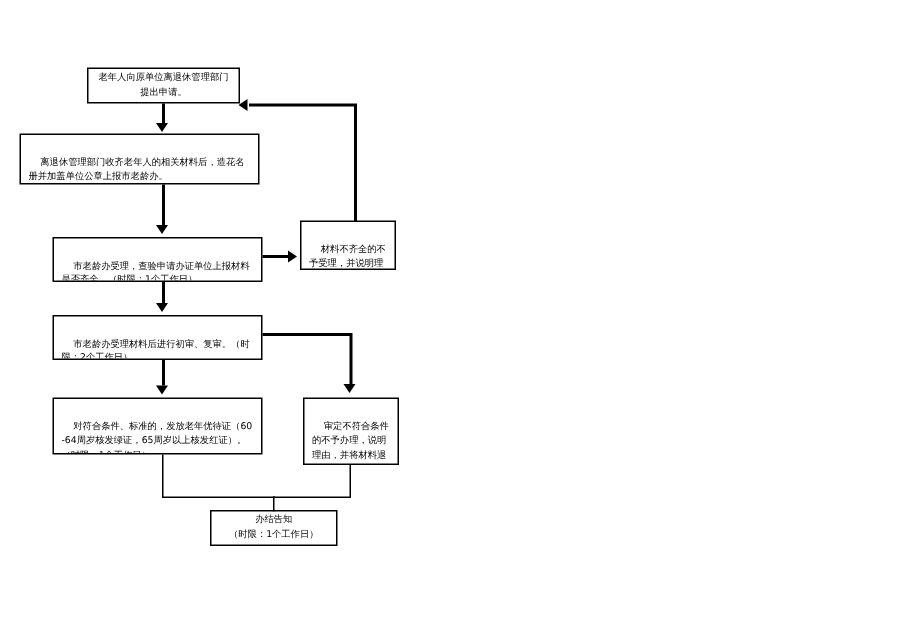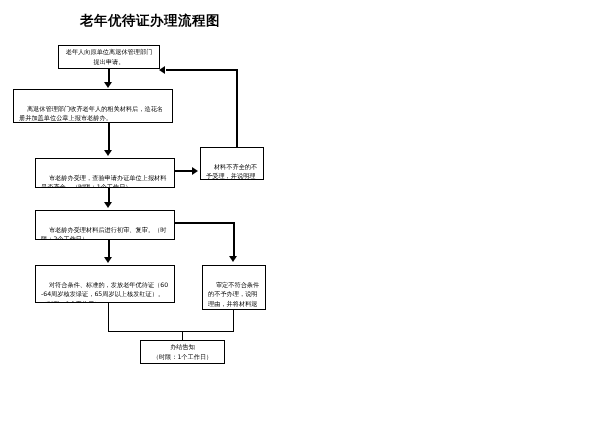--- a/index.html
+++ b/index.html
@@ -63,21 +63,20 @@
     border-top:4px solid transparent;
     border-bottom:4px solid transparent;
     border-right:6px solid #000;
   }
 </style>
 </head>
 <body>
 
 <div id="canvas">
 
-  <div class="title">老年优待证办理流程图</div>
 
   <div class="node center" style="left:58px;top:45px;width:102px;height:24px;">
     <span>老年人向原单位离退休管理部门提出申请。</span>
   </div>
 
   <div class="node left" style="left:13px;top:89px;width:160px;height:34px;">
     <span>离退休管理部门收齐老年人的相关材料后，造花名册并加盖单位公章上报市老龄办。</span>
   </div>
 
   <div class="node left" style="left:35px;top:158px;width:140px;height:30px;">

